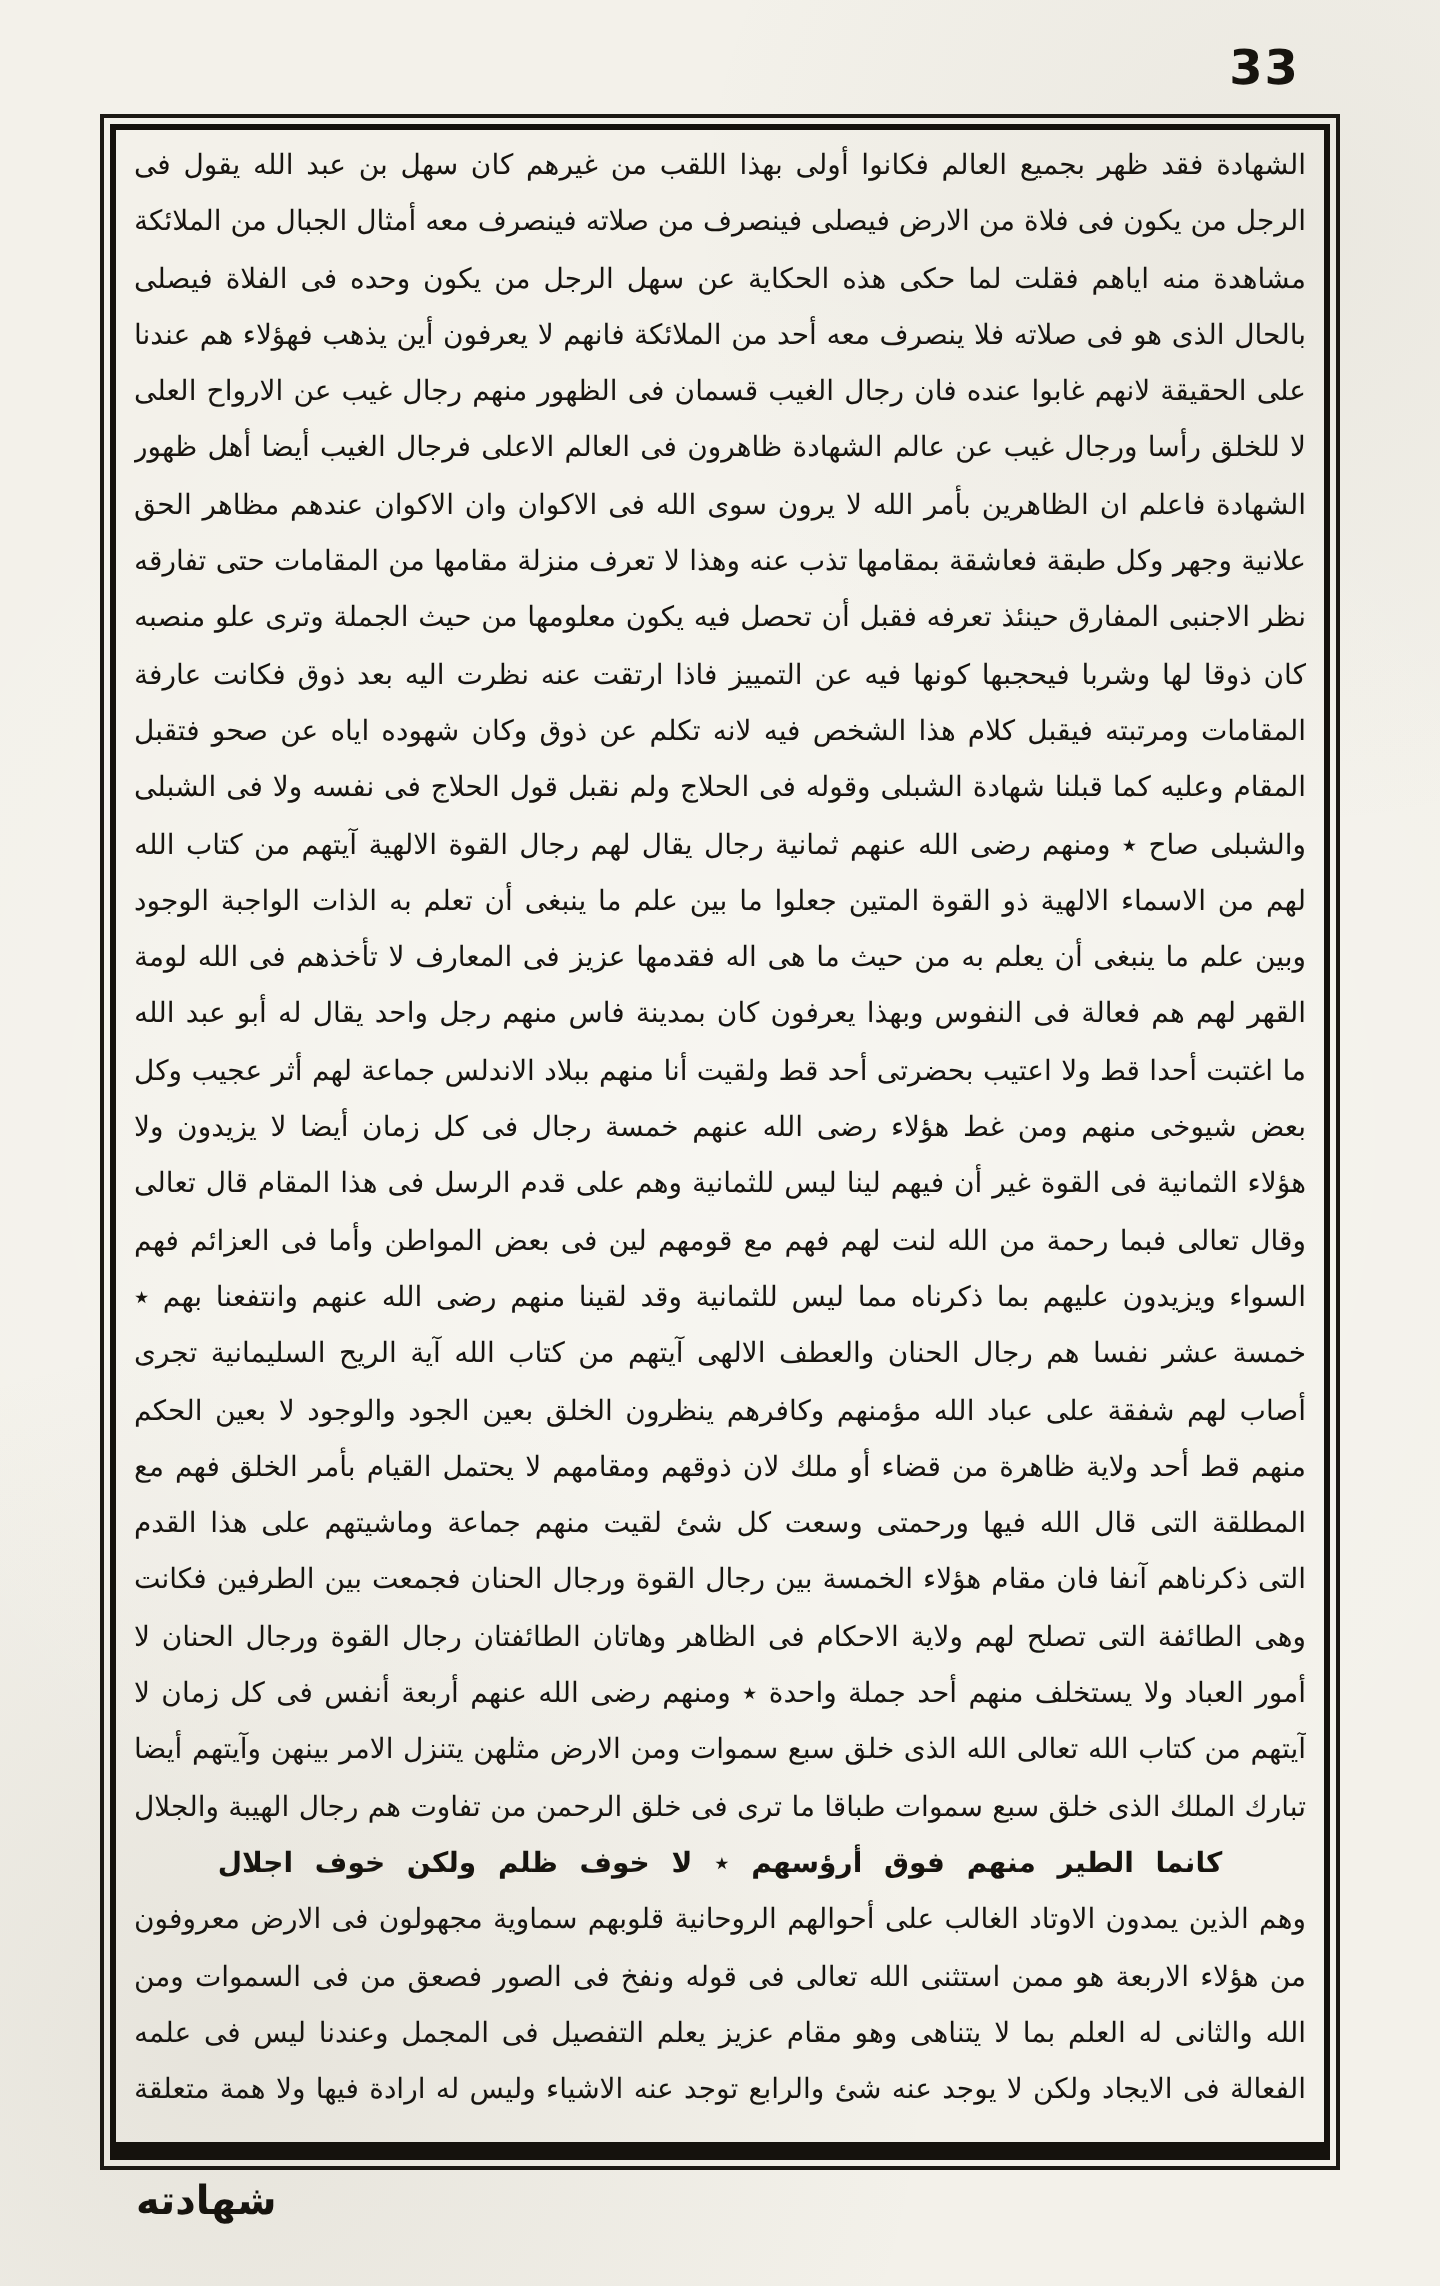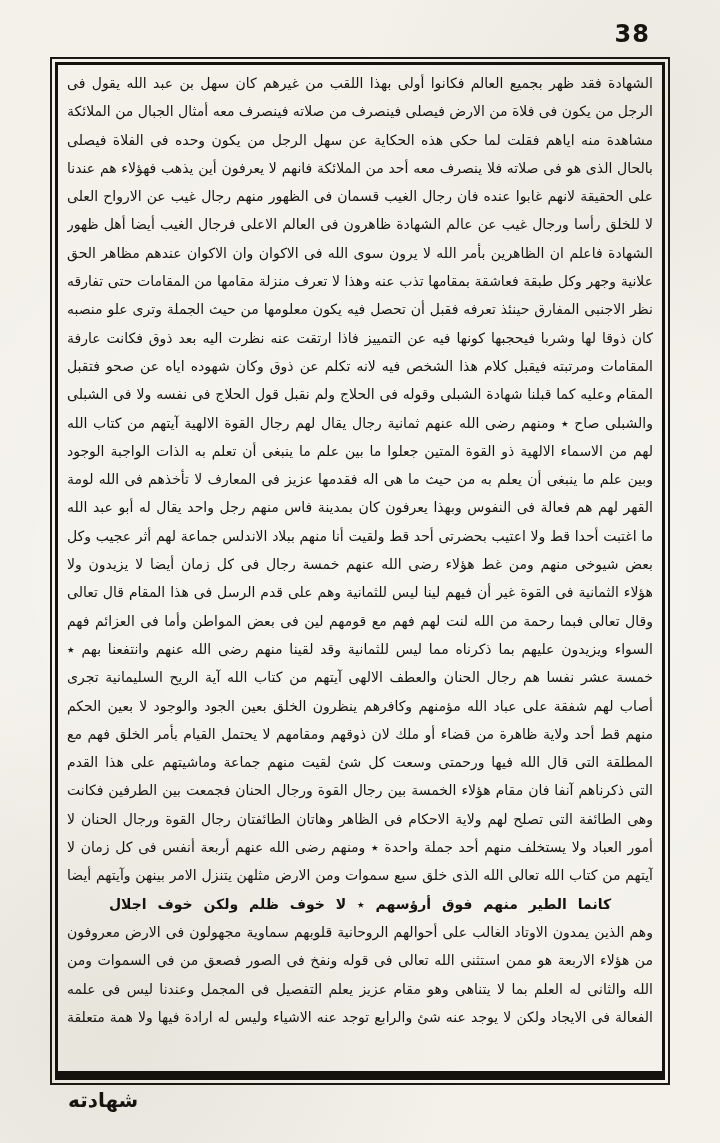--- a/index.html
+++ b/index.html
@@ -62,21 +62,21 @@
   }
   .catchword {
     position: absolute; left: 68px; top: 1088px;
     font-size: 20px; font-weight: bold;
     direction: rtl;
   }
 </style>
 </head>
 <body style="--paper: #f3f1ea; --ink: #17140f;">
 
-<div class="page-number">38</div>
+<div class="page-number">33</div>
 
 <div class="frame">
   <div class="frame-inner">
     <div class="text-block" dir="rtl">
         <div class="line">الشهادة فقد ظهر بجميع العالم فكانوا أولى بهذا اللقب من غيرهم كان سهل بن عبد الله يقول فى رجال الغيب الاول</div>
         <div class="line">الرجل من يكون فى فلاة من الارض فيصلى فينصرف من صلاته فينصرف معه أمثال الجبال من الملائكة على</div>
         <div class="line">مشاهدة منه اياهم فقلت لما حكى هذه الحكاية عن سهل الرجل من يكون وحده فى الفلاة فيصلى فينصرف من صلاته</div>
         <div class="line">بالحال الذى هو فى صلاته فلا ينصرف معه أحد من الملائكة فانهم لا يعرفون أين يذهب فهؤلاء هم عندنا رجال الغيب</div>
         <div class="line">على الحقيقة لانهم غابوا عنده فان رجال الغيب قسمان فى الظهور منهم رجال غيب عن الارواح العلى ظاهرون لله</div>
         <div class="line">لا للخلق رأسا ورجال غيب عن عالم الشهادة ظاهرون فى العالم الاعلى فرجال الغيب أيضا أهل ظهور ولكن لا فى عالم</div>
@@ -96,20 +96,21 @@
         <div class="line">وقال تعالى فبما رحمة من الله لنت لهم فهم مع قومهم لين فى بعض المواطن وأما فى العزائم فهم فى قوة الثمانية على</div>
         <div class="line">السواء ويزيدون عليهم بما ذكرناه مما ليس للثمانية وقد لقينا منهم رضى الله عنهم وانتفعنا بهم ٭ ومنهم رضى الله عنهم</div>
         <div class="line">خمسة عشر نفسا هم رجال الحنان والعطف الالهى آيتهم من كتاب الله آية الريح السليمانية تجرى بأمره رخاء حيث</div>
         <div class="line">أصاب لهم شفقة على عباد الله مؤمنهم وكافرهم ينظرون الخلق بعين الجود والوجود لا بعين الحكم والقضاء لا يولى الله</div>
         <div class="line">منهم قط أحد ولاية ظاهرة من قضاء أو ملك لان ذوقهم ومقامهم لا يحتمل القيام بأمر الخلق فهم مع الحق فى الرحمة</div>
         <div class="line">المطلقة التى قال الله فيها ورحمتى وسعت كل شئ لقيت منهم جماعة وماشيتهم على هذا القدم وانتقلت منهم الى الخمسة</div>
         <div class="line">التى ذكرناهم آنفا فان مقام هؤلاء الخمسة بين رجال القوة ورجال الحنان فجمعت بين الطرفين فكانت واسطة العقد</div>
         <div class="line">وهى الطائفة التى تصلح لهم ولاية الاحكام فى الظاهر وهاتان الطائفتان رجال القوة ورجال الحنان لا يكون منهم وال أبدا</div>
         <div class="line">أمور العباد ولا يستخلف منهم أحد جملة واحدة ٭ ومنهم رضى الله عنهم أربعة أنفس فى كل زمان لا يزيدون ولا ينقصون</div>
         <div class="line">آيتهم من كتاب الله تعالى الله الذى خلق سبع سموات ومن الارض مثلهن يتنزل الامر بينهن وآيتهم أيضا فى سورة</div>
+        <div class="line">تبارك الملك الذى خلق سبع سموات طباقا ما ترى فى خلق الرحمن من تفاوت هم رجال الهيبة والجلال</div>
         <div class="line verse">كانما الطير منهم فوق أرؤسهم ٭ لا خوف ظلم ولكن خوف اجلال</div>
         <div class="line">وهم الذين يمدون الاوتاد الغالب على أحوالهم الروحانية قلوبهم سماوية مجهولون فى الارض معروفون فى السماء الواحد</div>
         <div class="line">من هؤلاء الاربعة هو ممن استثنى الله تعالى فى قوله ونفخ فى الصور فصعق من فى السموات ومن فى الارض الا من شاء</div>
         <div class="line">الله والثانى له العلم بما لا يتناهى وهو مقام عزيز يعلم التفصيل فى المجمل وعندنا ليس فى علمه مجمل والثالث له الهمة</div>
         <div class="line">الفعالة فى الايجاد ولكن لا يوجد عنه شئ والرابع توجد عنه الاشياء وليس له ارادة فيها ولا همة متعلقة بها أطبق العالم</div>
       </div>
   </div>
 </div>
 
 <div class="catchword" dir="rtl">شهادته</div>

